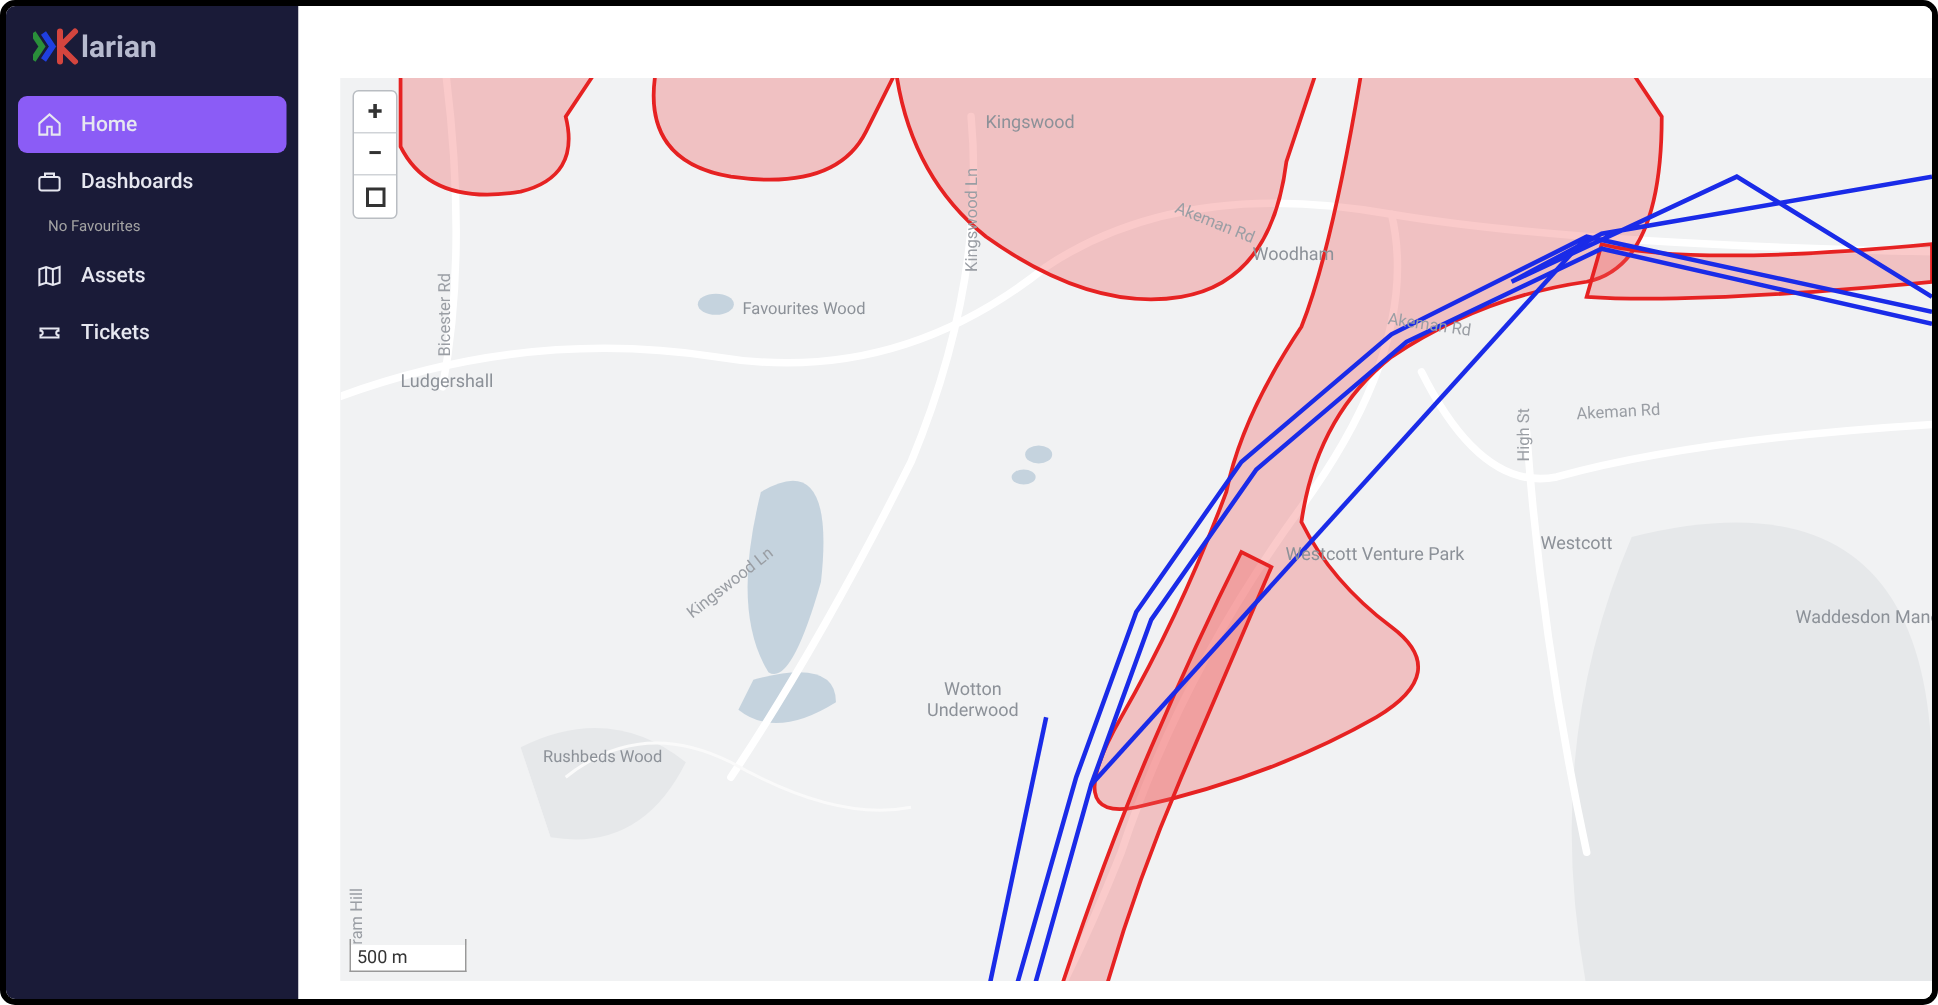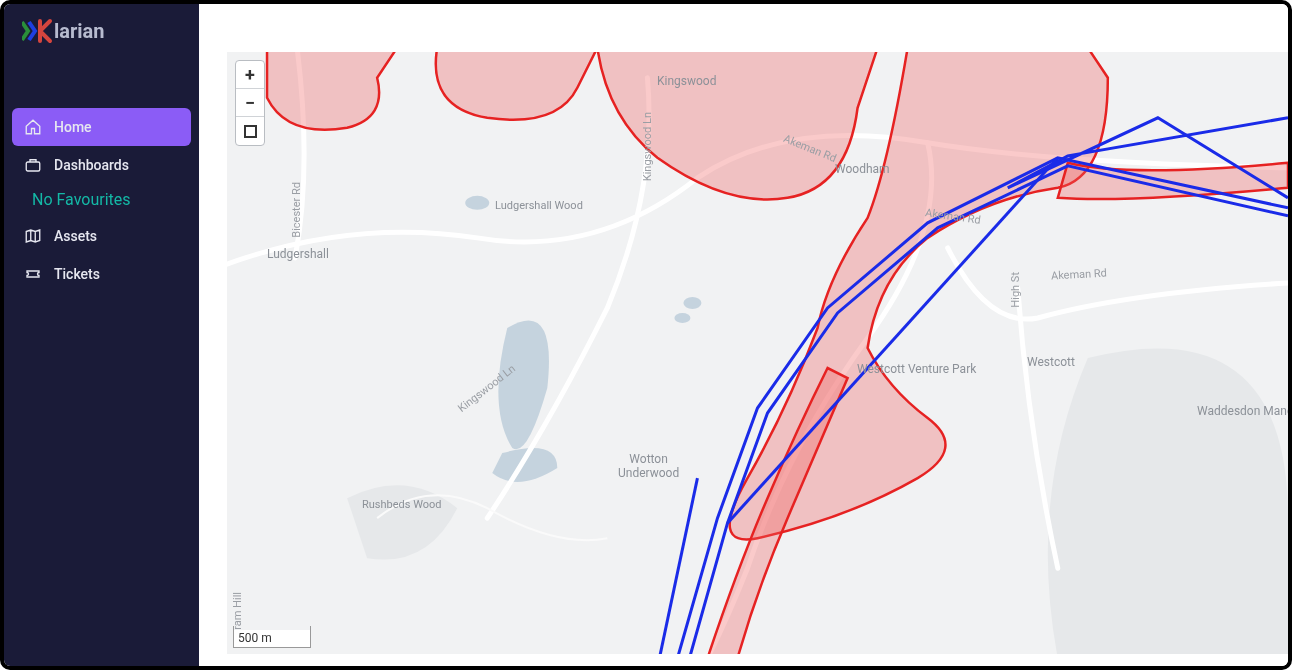--- a/index.html
+++ b/index.html
@@ -9,33 +9,32 @@
     border: 4px solid #000; border-radius: 10px;
     display: flex; overflow: hidden; background: #fff;
   }
   
   .sidebar {
     width: 195px; height: 100%;
     background: #1a1b38;
     color: #d9dbe8;
     display: flex; flex-direction: column;
     padding: 14px 0;
-    gap: 44px;
   }
   .logo-wrap { padding: 0 18px 16px 18px; }
   .nav { list-style: none; padding: 0 8px; }
   .nav-item {
     display: flex; align-items: center; gap: 12px;
     height: 38px; padding: 0 12px; border-radius: 6px;
     font-size: 14px; font-weight: 500; cursor: pointer;
     color: #e6e7f0;
   }
   .nav-item.active { background: #8b5cf6; }
   .nav-sub {
-    padding: 6px 20px 8px 20px; font-size: 16px; color: #14b8a6;
+    padding: 6px 20px 8px 20px; font-size: 10px; color: #a3a3a3;
   }
   .icon { width: 18px; height: 18px; display:inline-flex; align-items:center; justify-content:center; }
   .icon svg { width: 18px; height: 18px; stroke: #e6e7f0; stroke-width: 1.8; fill: none; }
   
   .main { flex: 1; position: relative; background: #fff; }
   .map-area {
     position: absolute; left: 28px; top: 48px; right: 0; bottom: 12px;
     background: #eceeef; overflow: hidden;
   }
   .map-svg { width: 100%; height: 100%; display:block; }
@@ -176,21 +175,21 @@
           <path d="M1060 160 L830 110 L700 175 L600 260 L530 360 L490 470 L450 610"></path>
           <path d="M1060 168 L840 118 L710 180 L610 265 L540 365 L500 475 L462 610"></path>
           <path d="M830 110 L500 475"></path>
           <path d="M470 430 L432 610"></path>
         </g>
       </svg>
 
       <span class="map-label" style="left:430px; top:22px;text-align:center;">Kingswood</span>
       <span class="map-label" style="left:608px; top:110px;">Woodham</span>
       <span class="map-label" style="left:40px; top:195px;">Ludgershall</span>
-      <span class="map-label" style="left:268px; top:147px; font-size:11px;">Ludgershall Wood</span>
+      <span class="map-label" style="left:268px; top:147px; font-size:11px;">Favourites Wood</span>
       <span class="map-label" style="left:630px; top:310px;">Westcott Venture Park</span>
       <span class="map-label" style="left:800px; top:268px;margin-top:35px;">Westcott</span>
       <span class="map-label" style="left:970px; top:352px;">Waddesdon Manor</span>
       <span class="map-label" style="left:391px; top:400px; white-space:pre; text-align:center;">Wotton
 Underwood</span>
       <span class="map-label" style="left:135px; top:446px; font-size:11px;">Rushbeds Wood</span>
 
       <span class="map-label road-label" style="left:225px; top:330px; transform:rotate(-38deg);">Kingswood Ln</span>
       <span class="map-label road-label vertical" style="left:414px; top:60px;">Kingswood Ln</span>
       <span class="map-label road-label" style="left:555px; top:90px; transform:rotate(22deg);">Akeman Rd</span>

